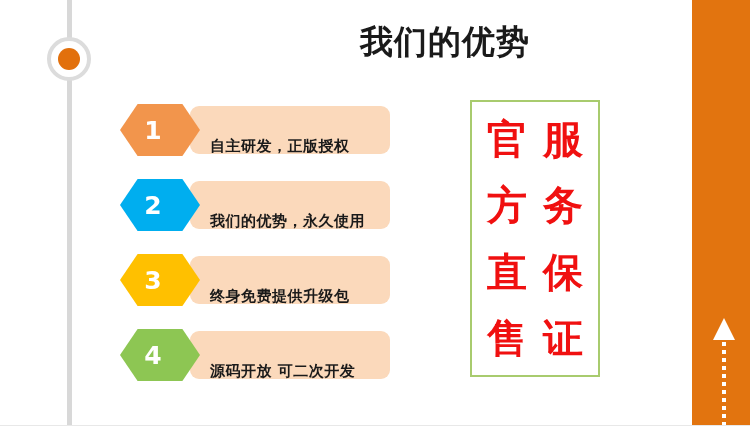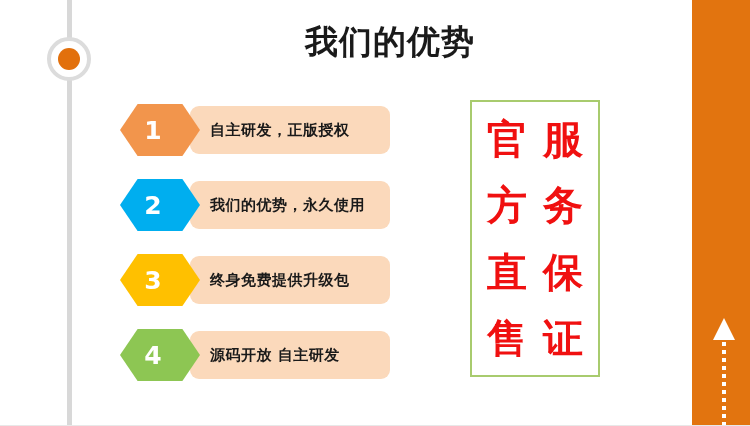--- a/index.html
+++ b/index.html
@@ -49,21 +49,21 @@
     border-radius: 50%;
     background: #e2700c;
   }
 
   
   .title {
     position: absolute;
     left: 250px;
     top: 22px;
     width: 280px;
-    text-align: center;
+    text-align: right;
     font-size: 33px;
     font-weight: bold;
     color: #1a1a1a;
     letter-spacing: 1px;
     line-height: 1.2;
     white-space: nowrap;
   }
 
   
   .adv-row {
@@ -98,21 +98,21 @@
     align-items: center;
     justify-content: center;
     color: #ffffff;
     font-size: 25px;
     font-weight: bold;
     line-height: 1;
   }
   .adv-text {
     position: absolute;
     left: 90px;
-    top: 0;
+    top: 16px;
     height: 52px;
     display: flex;
     align-items: center;
     font-size: 15px;
     font-weight: bold;
     color: #1a1a1a;
     letter-spacing: 0.5px;
     white-space: nowrap;
   }
 
@@ -208,21 +208,21 @@
     <div class="adv-pill" style="background: rgb(251, 217, 187);"></div>
     <div class="adv-hex" id="adv-hex-2" style="background: rgb(255, 192, 0);"></div>
     <div class="adv-num">3</div>
     <div class="adv-text">终身免费提供升级包</div>
   </div>
 
   <div class="adv-row" id="adv-row-3" style="top: 329px;">
     <div class="adv-pill" style="background: rgb(251, 217, 187);"></div>
     <div class="adv-hex" id="adv-hex-3" style="background: rgb(141, 198, 83);"></div>
     <div class="adv-num">4</div>
-    <div class="adv-text">源码开放 自主研发</div>
+    <div class="adv-text">源码开放 可二次开发</div>
   </div>
 
   <div class="guarantee-box" style="border-color: rgb(168, 203, 110);">
     <div class="guarantee-row">
       <span class="guarantee-char" style="color: rgb(240, 16, 16);">官</span>
       <span class="guarantee-char" style="color: rgb(240, 16, 16);">服</span>
     </div>
     <div class="guarantee-row">
       <span class="guarantee-char" style="color: rgb(240, 16, 16);">方</span>
       <span class="guarantee-char" style="color: rgb(240, 16, 16);">务</span>

